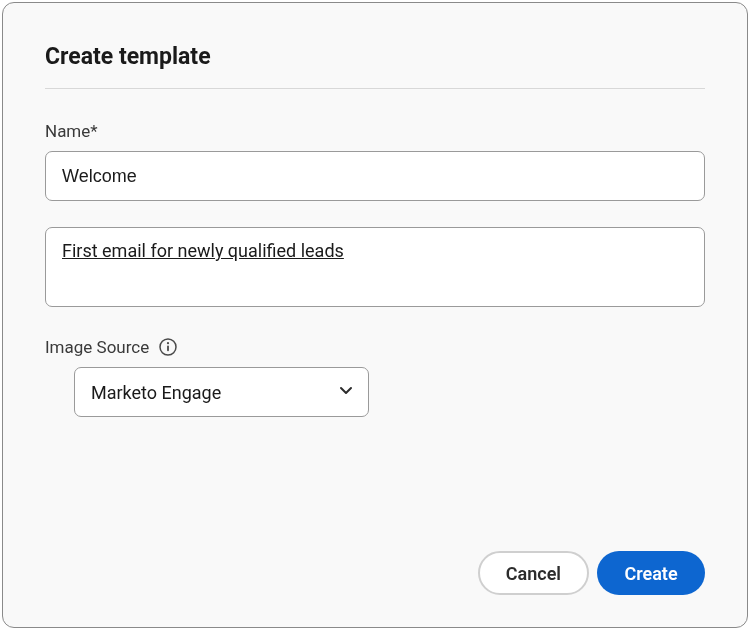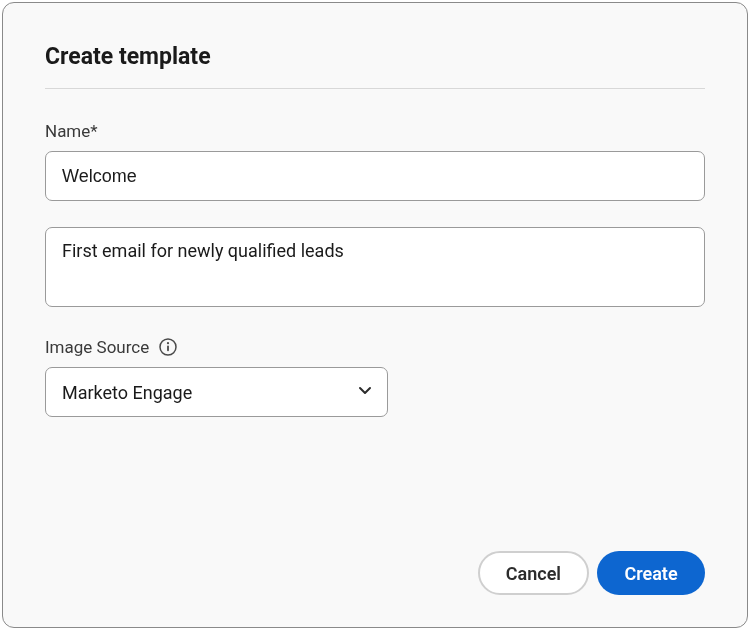--- a/index.html
+++ b/index.html
@@ -65,38 +65,40 @@
       width: 100%;
       height: 80px;
       border: 1px solid #9a9a9a;
       border-radius: 7px;
       background: #ffffff;
       padding: 12px 16px;
       font-size: 18px;
       color: #1a1a1a;
       font-family: inherit;
       resize: none;
+      text-decoration: underline;
     }
     .label-row {
       display: flex;
       align-items: center;
       gap: 10px;
       margin-bottom: 10px;
       text-align: right;
     }
     .info-icon-wrap {
       width: 18px;
       height: 18px;
       display: inline-flex;
       align-items: center;
       justify-content: center;
     }
     .select-wrap {
       position: relative;
-      width: 343px;
+      width: 295px;
+      margin-left: 29px;
     }
     .select-input {
       width: 100%;
       height: 50px;
       border: 1px solid #9a9a9a;
       border-radius: 7px;
       background: #ffffff;
       padding: 0 44px 0 16px;
       font-size: 18px;
       color: #1a1a1a;

